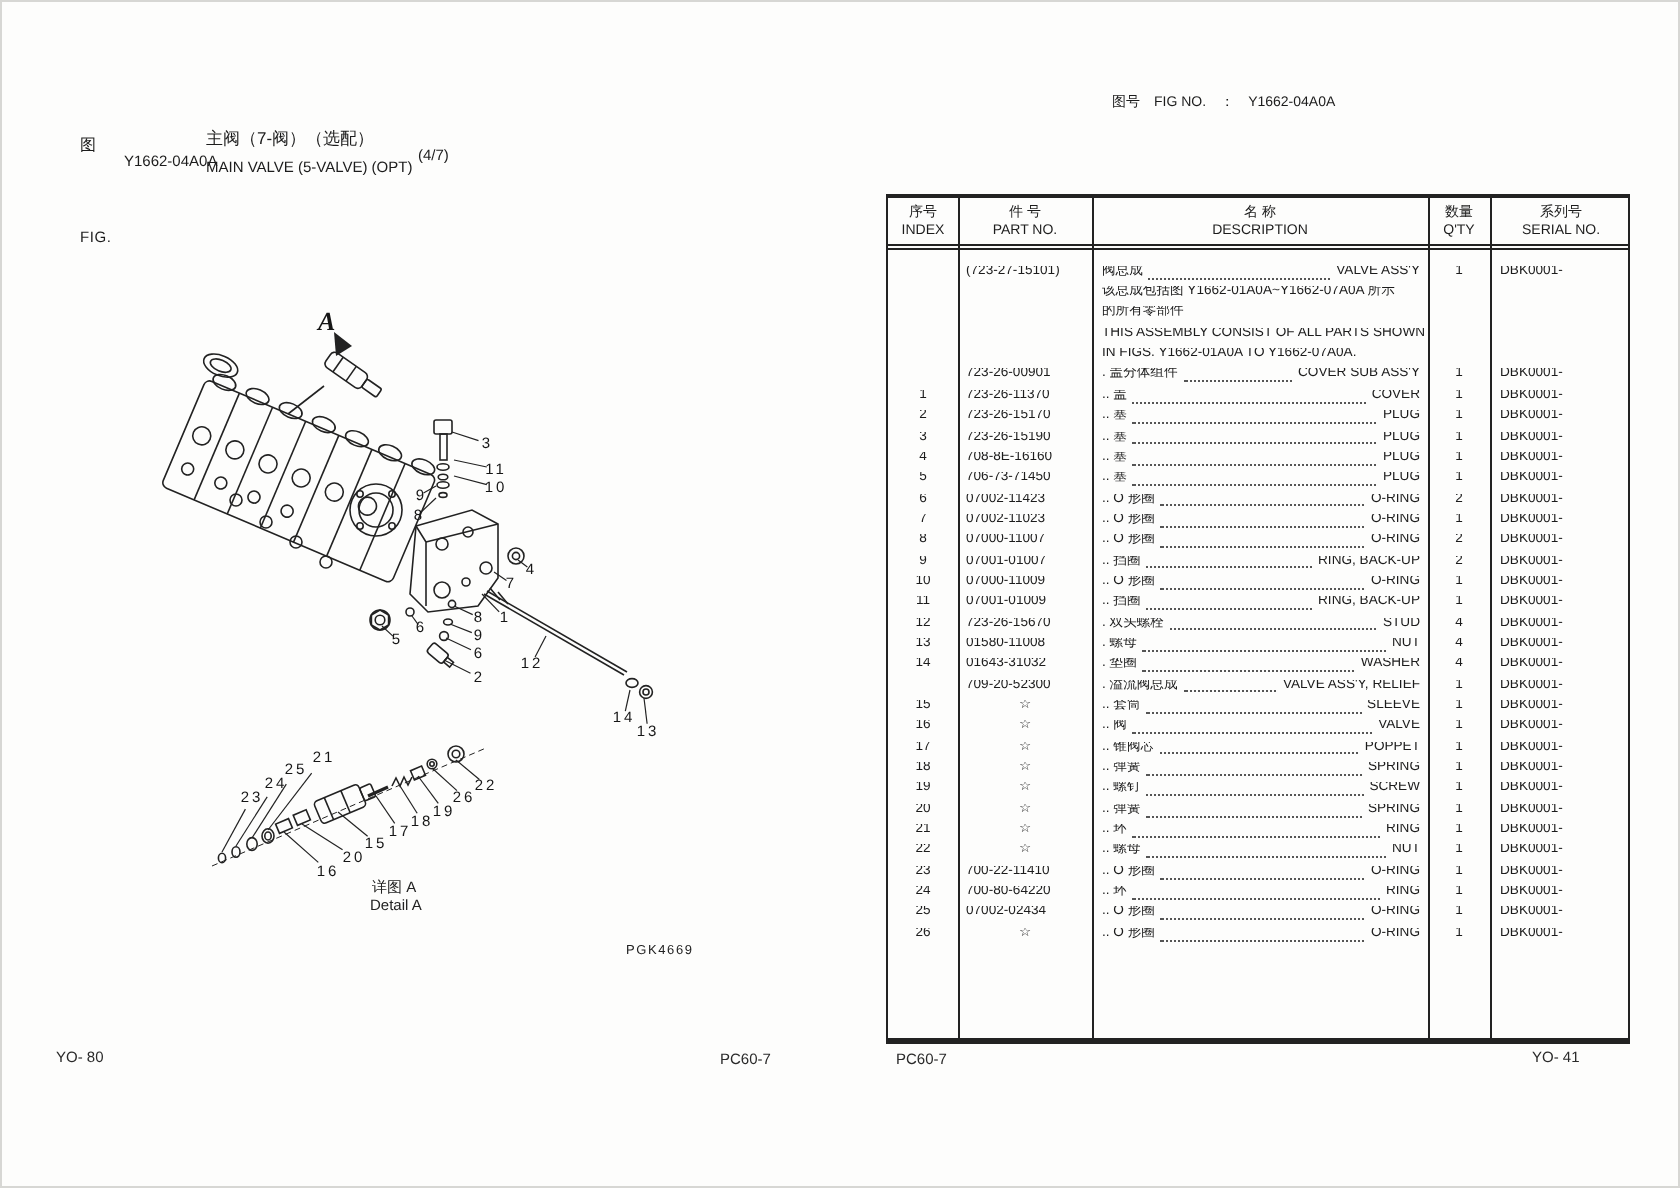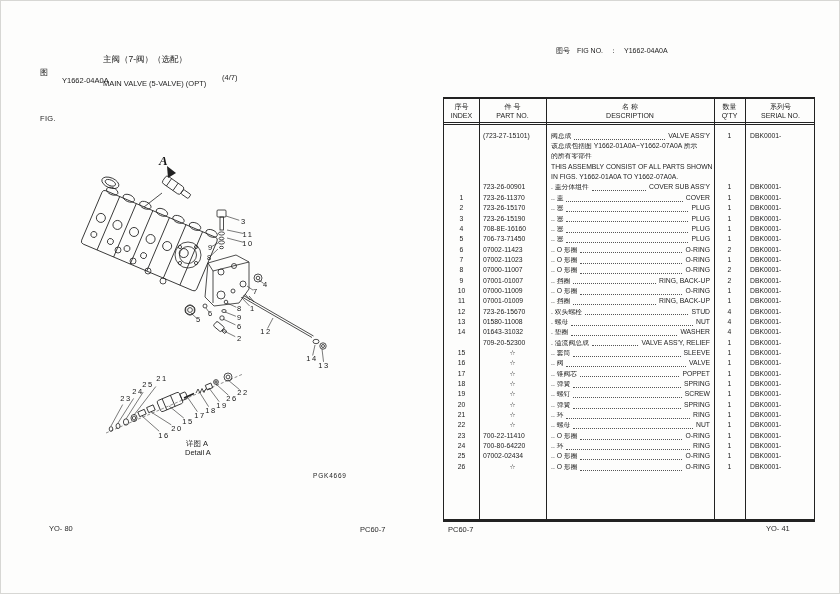--- a/index.html
+++ b/index.html
@@ -6,28 +6,28 @@
   .page{
     position:relative;width:840px;height:594px;background:#fdfdfc;
     font-family:"Liberation Sans","DejaVu Sans",sans-serif;color:#1c1c1c;
     overflow:hidden;margin:0 auto;box-shadow:0 0 0 1px #d7d7d4 inset;
   }
   .abs{position:absolute;}
   
   .fig-cn{left:40px;top:67px;font-size:8px;}
   .fig-en{left:40px;top:96px;font-size:7.5px;letter-spacing:.3px;margin-top:18px;}
   .fig-no{left:62px;top:76px;font-size:7.5px;}
-  .title-cn{left:103px;top:54px;font-size:8.5px;}
+  .title-cn{left:103px;top:64px;font-size:8.5px;}
   .title-en{left:103px;top:79px;font-size:7.5px;}
-  .sheet{left:222px;top:73px;font-size:7.5px;}
+  .sheet{left:209px;top:73px;font-size:7.5px;}
   
   .hdr-right{left:556px;top:46px;font-size:7px;display:flex;gap:7px;align-items:baseline;}
   
   .ftr{font-size:7.5px;color:#2a2a2a;}
-  .ftr-l{left:49px;top:524px;text-align:right;}
+  .ftr-l{left:28px;top:524px;text-align:right;}
   .ftr-cl{left:360px;top:525px;}
   .ftr-cr{left:448px;top:525px;}
   .ftr-r{left:766px;top:524px;}
   
   .diagram{left:30px;top:130px;width:410px;height:380px;}
   svg{overflow:visible;}
   .dwgno{left:313px;top:472px;font-size:6.5px;letter-spacing:.8px;color:#222;}
   
   .tbl{
     left:443px;top:97px;width:372px;height:425px;box-sizing:border-box;

